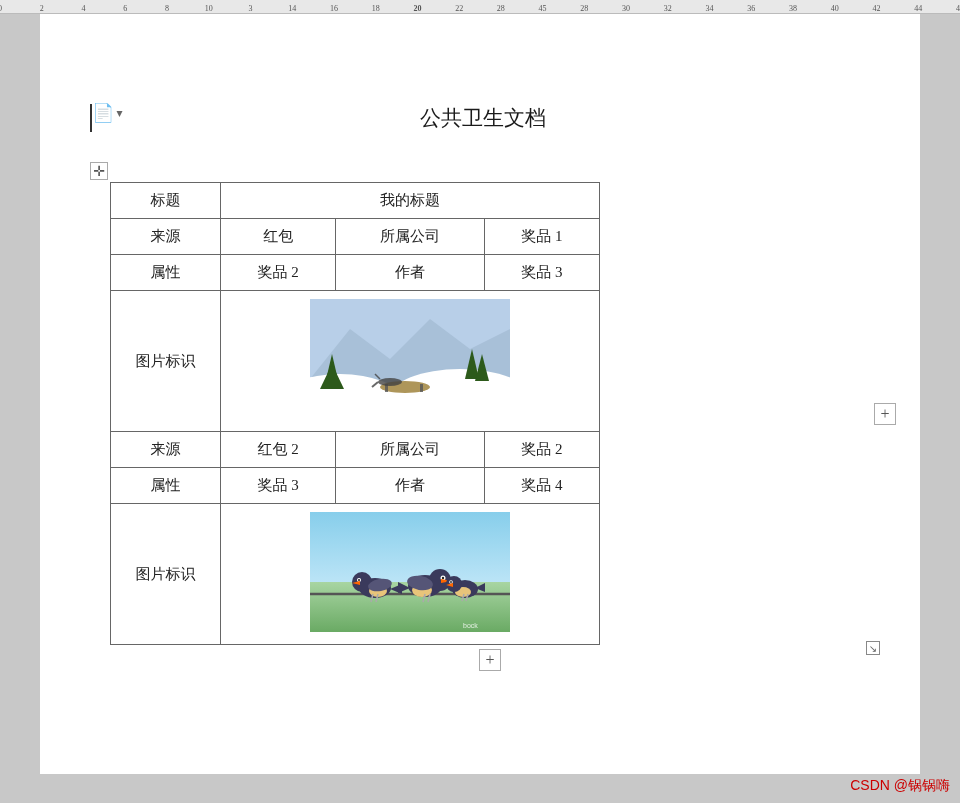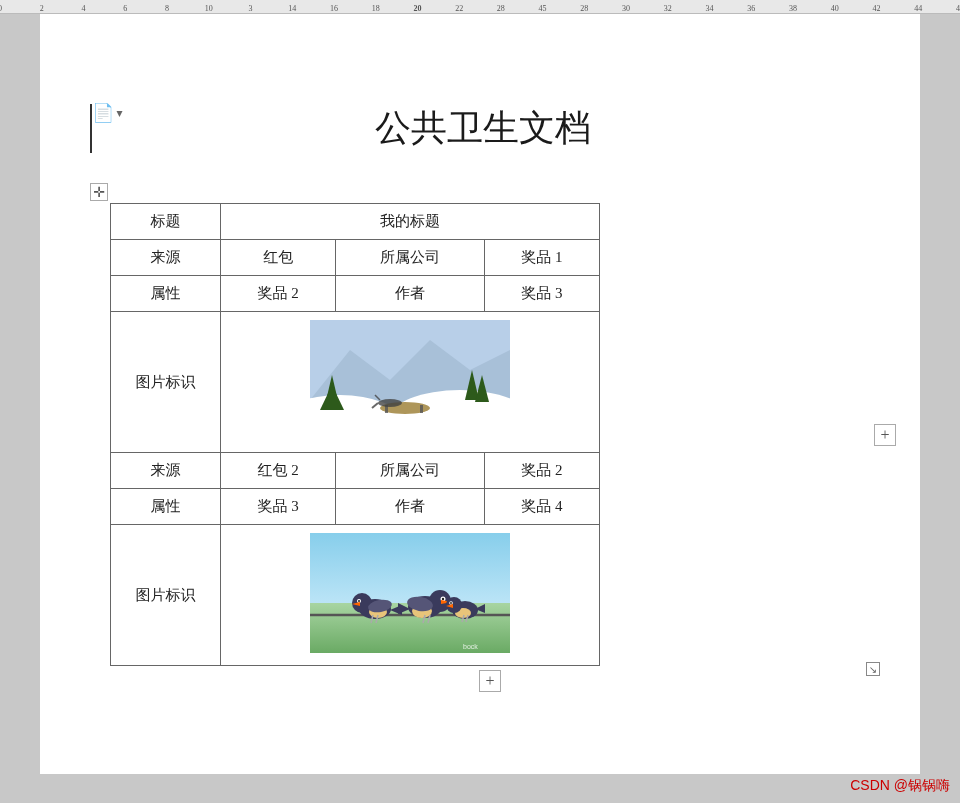--- a/index.html
+++ b/index.html
@@ -57,21 +57,21 @@
       font-size: 18px;
       color: #666;
       display: flex;
       align-items: center;
       gap: 2px;
     }
 
     
     .page-title {
       text-align: center;
-      font-size: 36px;
+      font-size: 21px;
       font-weight: normal;
       color: #1a1a1a;
       margin-bottom: 30px;
       margin-top: 50px;
       font-family: "SimSun", "宋体", serif;
       border-left: 2px solid #333;
       padding-left: 4px;
       display: inline-block;
       width: 100%;
     }

